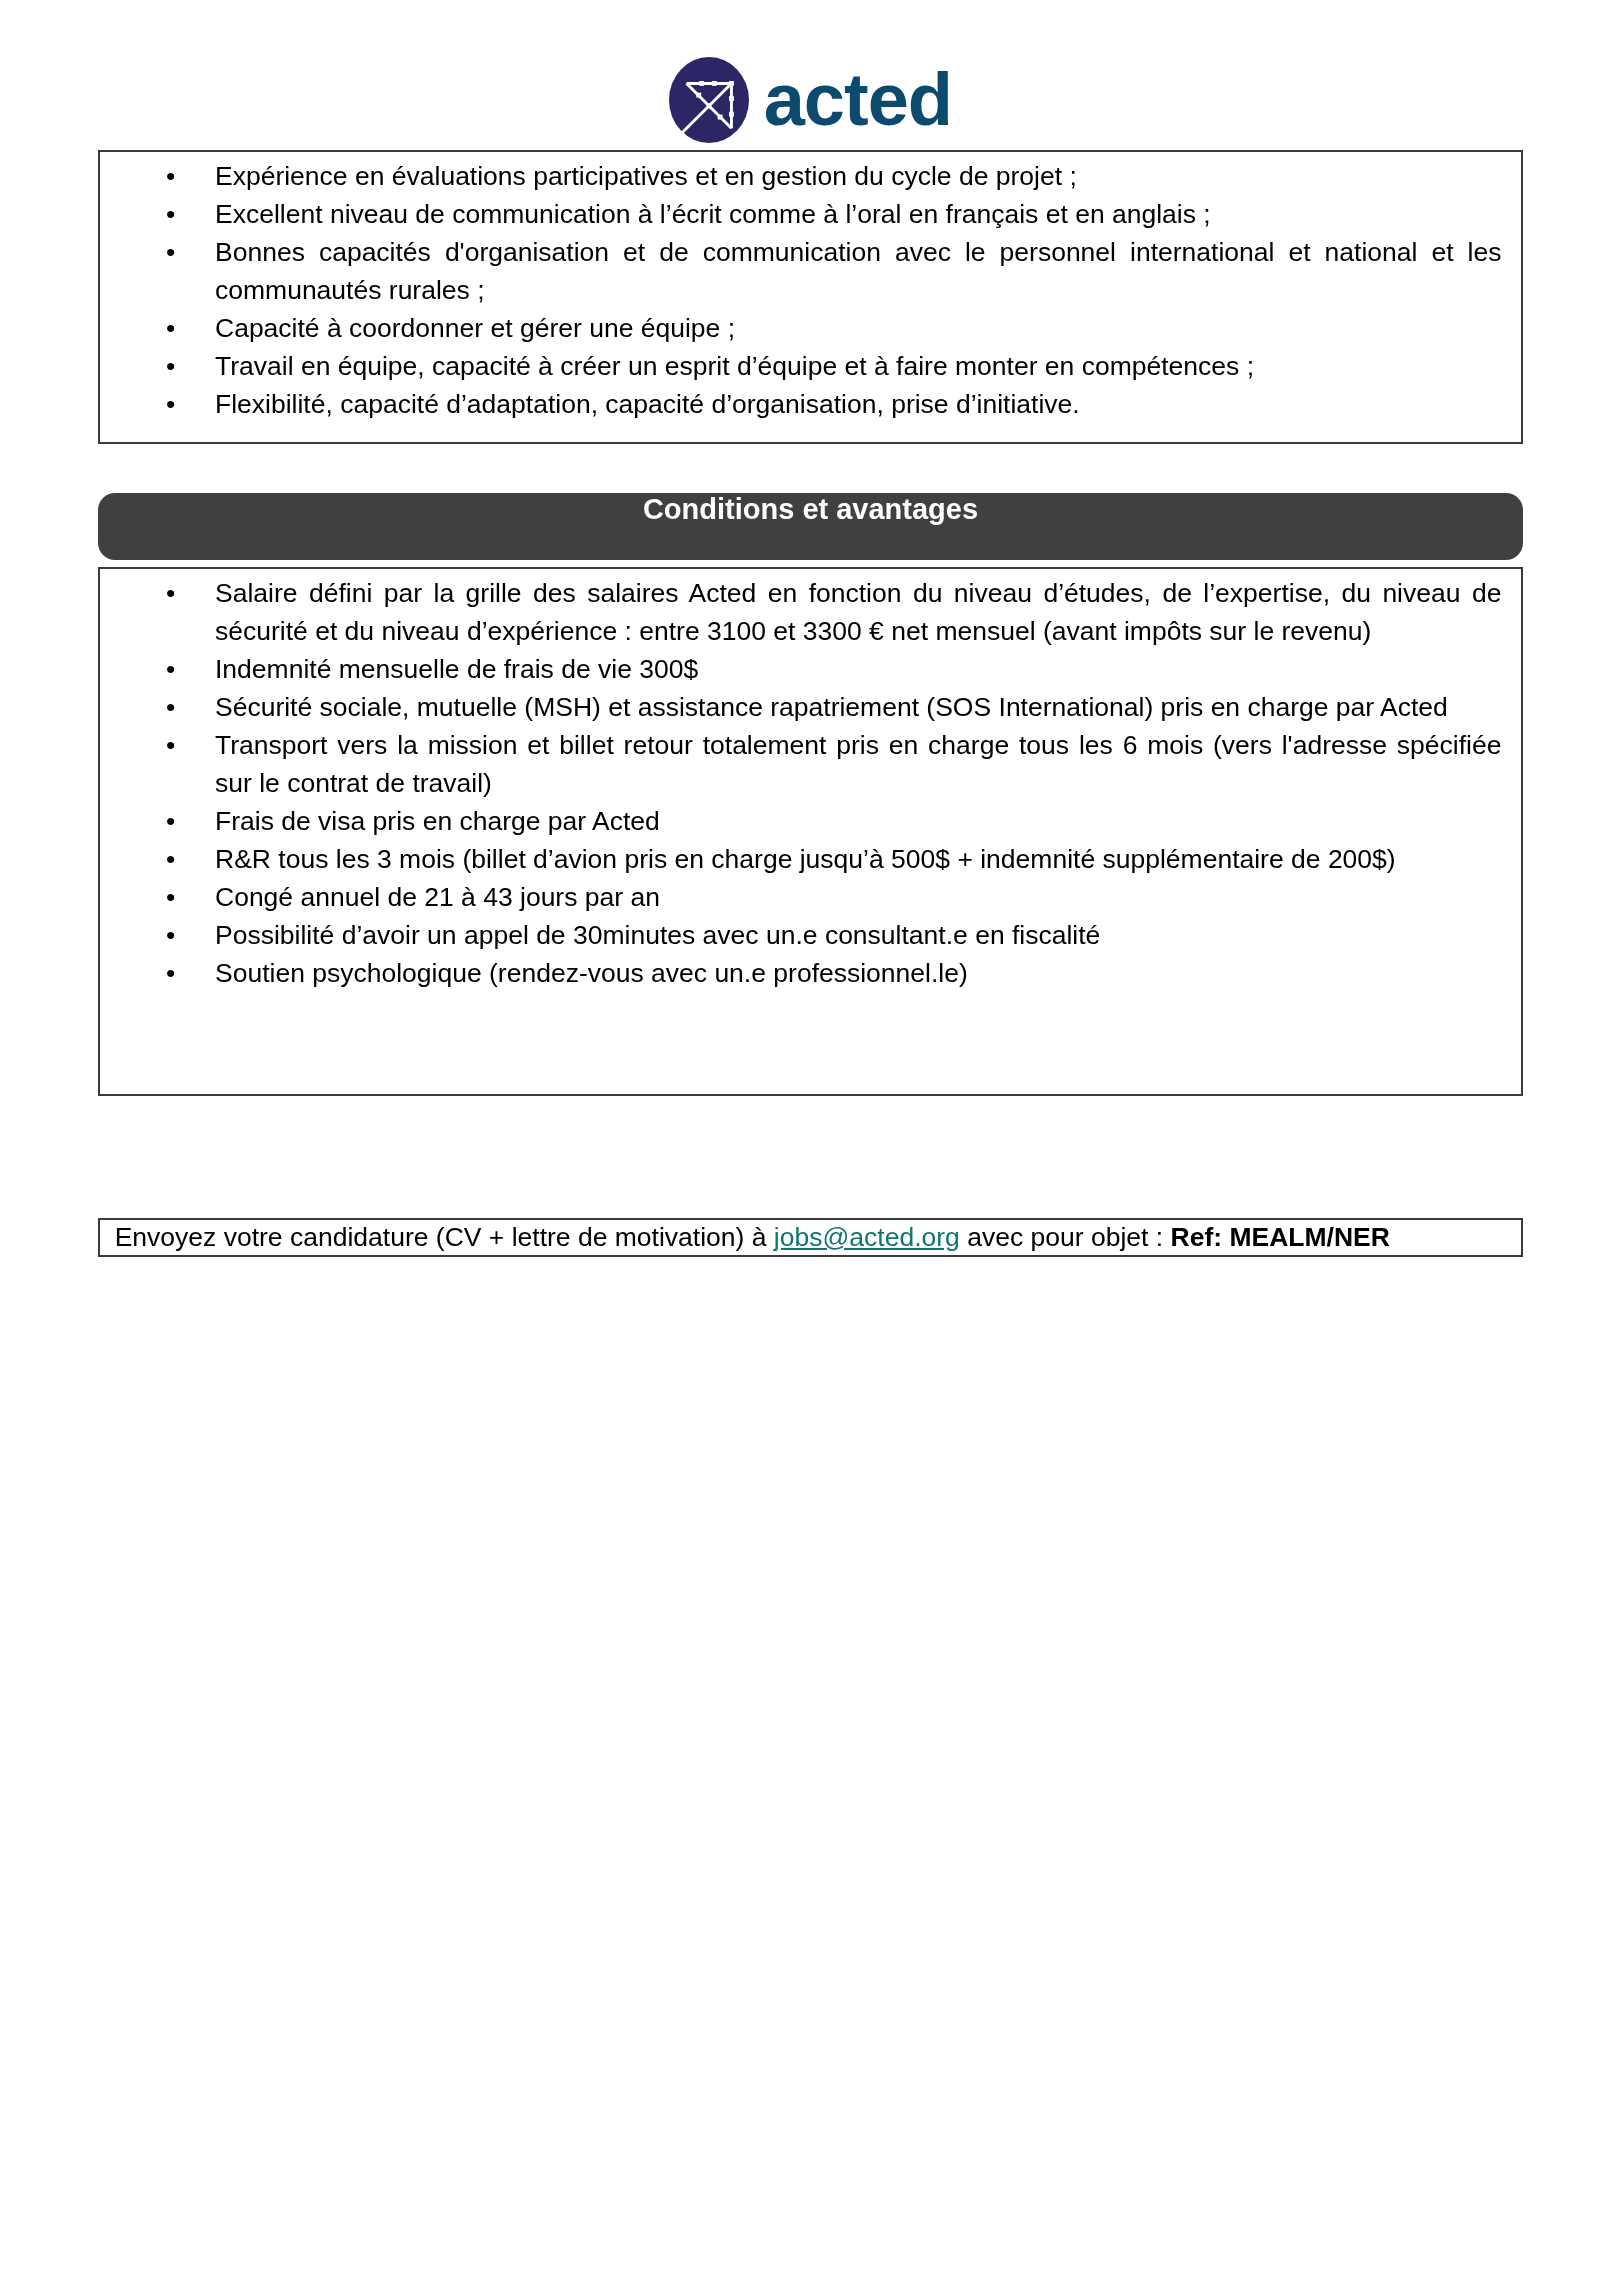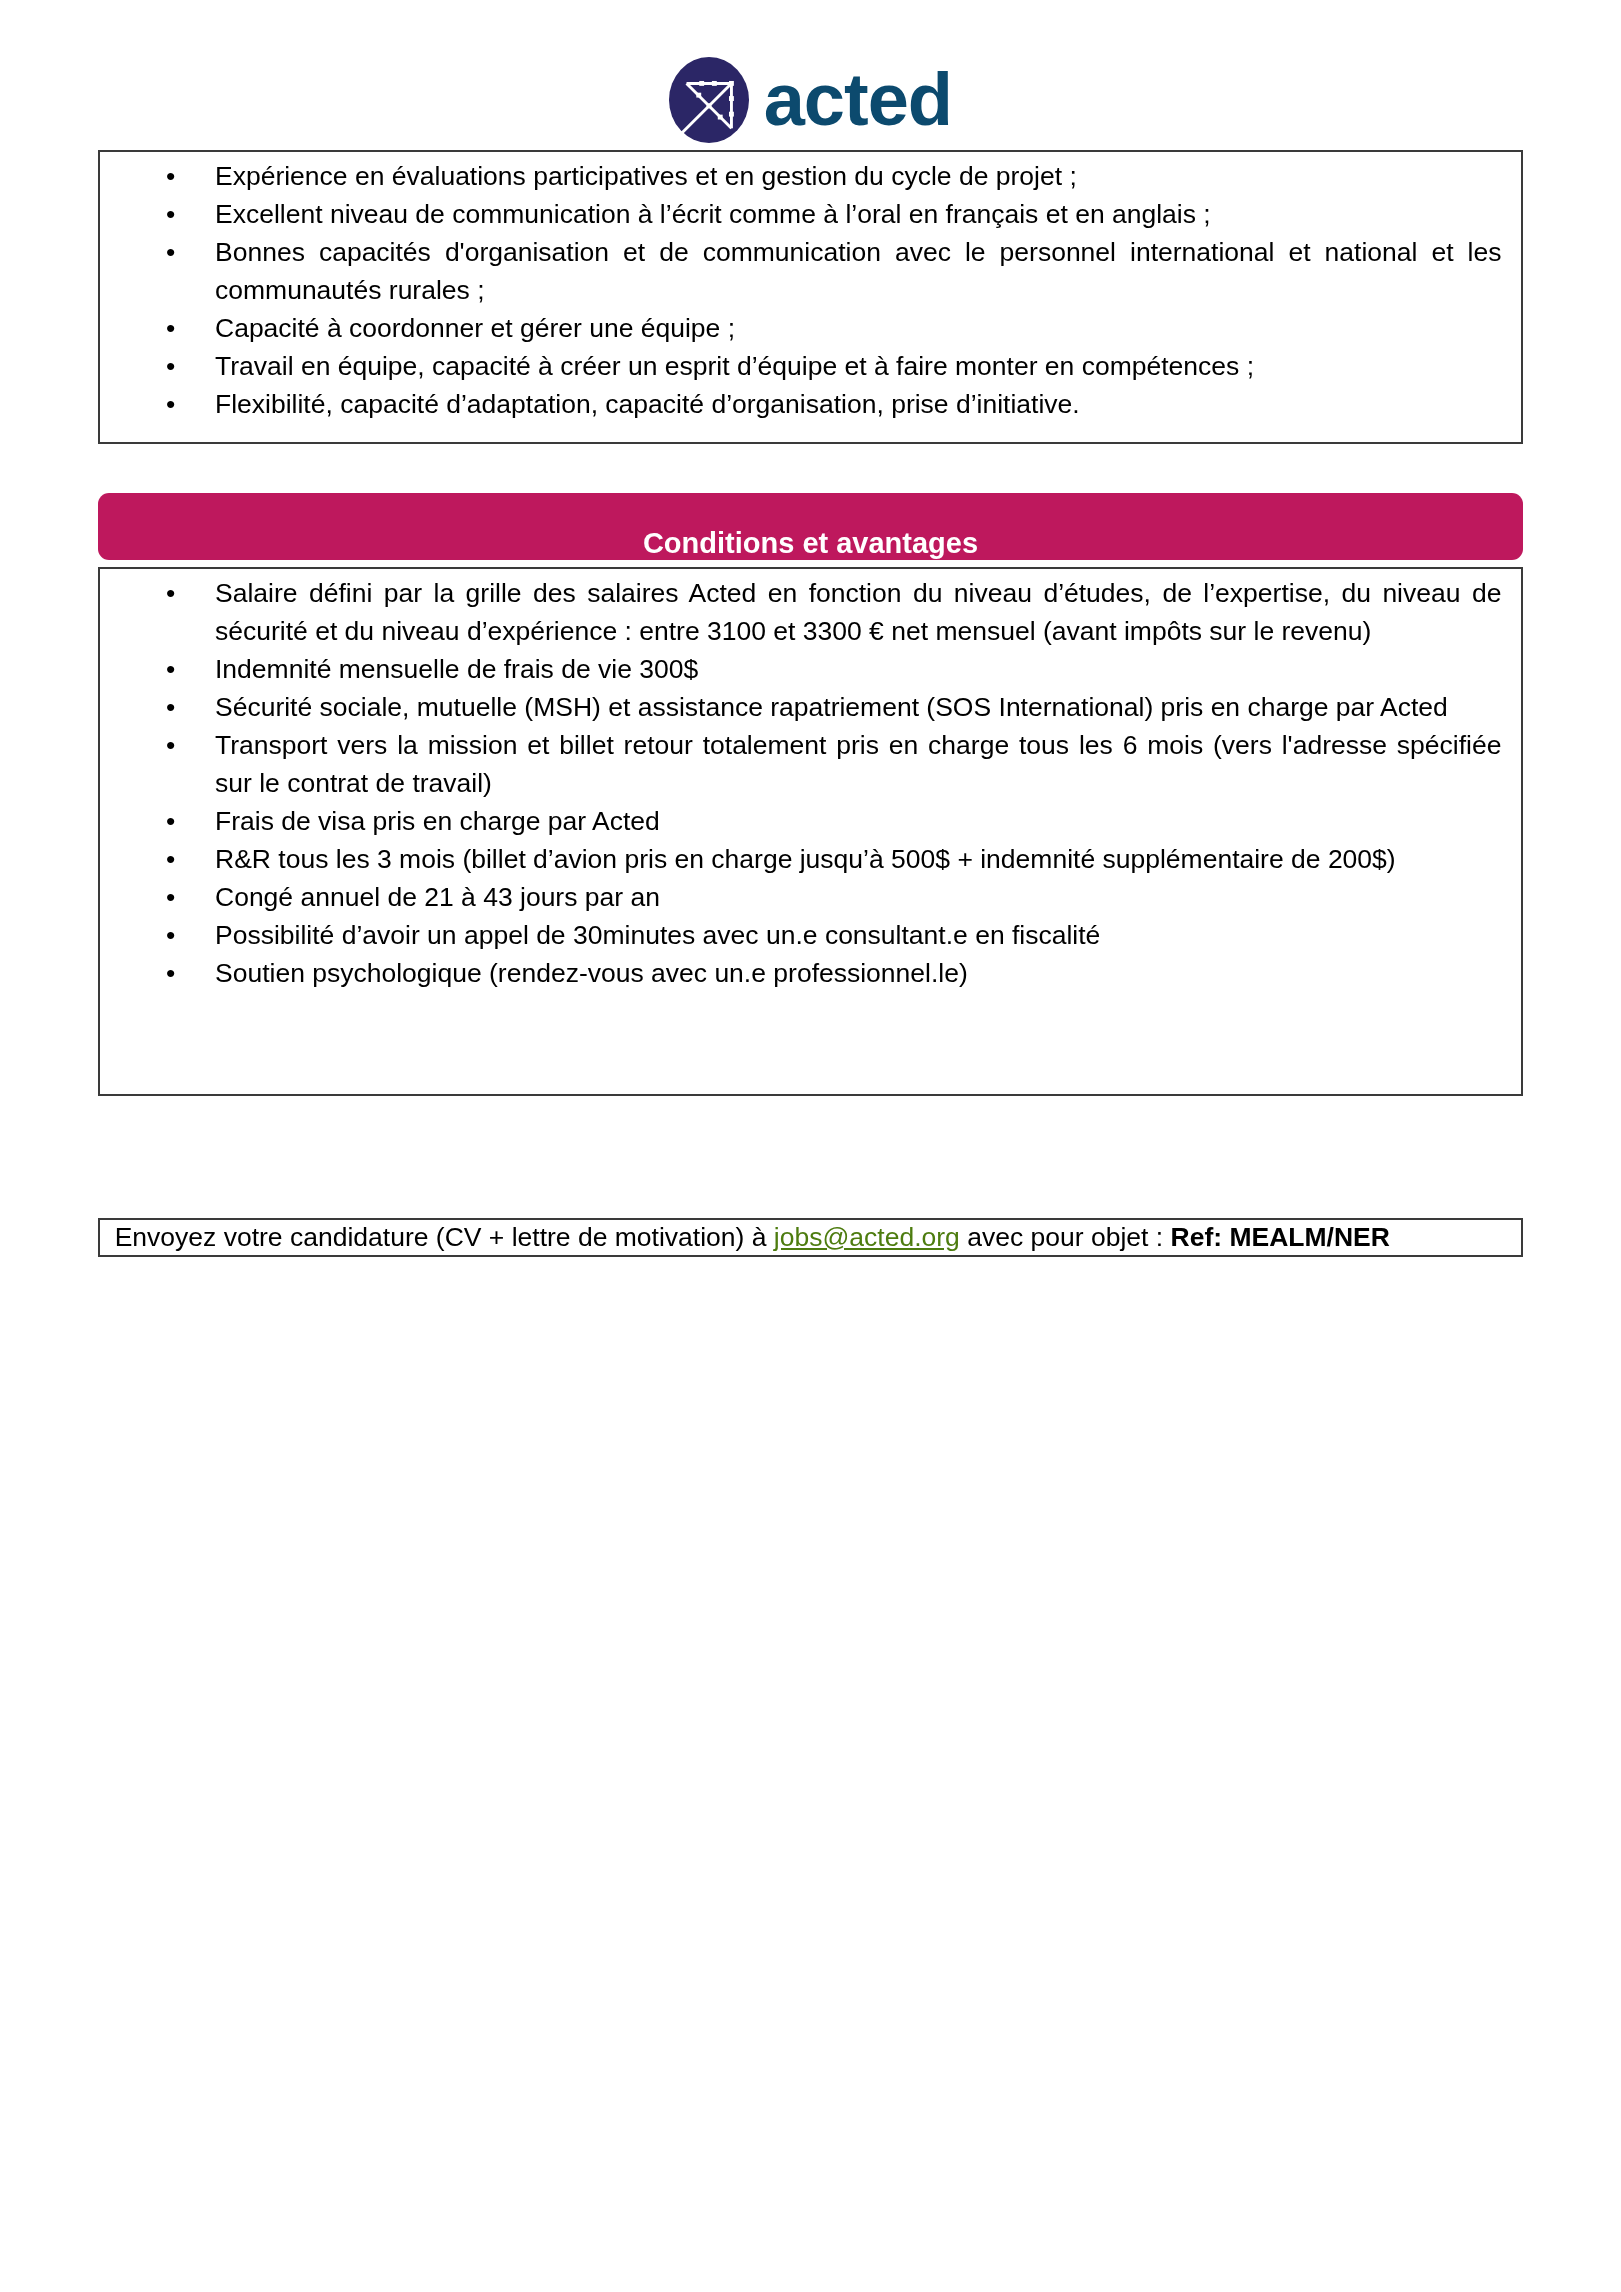--- a/index.html
+++ b/index.html
@@ -31,31 +31,31 @@
     position:relative; padding-left:51px;
     font-size:26.5px; line-height:38px; text-align:justify;
   }
   ul.bullets li::before {
     content:"\2022"; position:absolute; left:2px; top:0;
     font-size:26.5px; line-height:38px;
   }
   
   .section-header {
     position:absolute; left:98px; width:1425px; height:67px;
-    background:#be185d; border-radius:11px;
-    display:flex; align-items:flex-end; justify-content:center;
+    background:#404040; border-radius:17px;
+    display:flex; align-items:flex-start; justify-content:center;
   }
   .section-header span {
     color:#ffffff; font-size:29px; font-weight:700;
   }
   .header-conditions { top:493px; }
   .header-postuler   { top:1145px; }
   
   .apply-line { font-size:26.5px; padding:0 14.7px; white-space:nowrap; }
-  .apply-line a { color:#4d7c0f; text-decoration:underline; }
+  .apply-line a { color:#0f766e; text-decoration:underline; }
   .apply-line b { font-weight:700; }
 </style>
 </head>
 <body>
 
 <div class="page">
 
   <header class="logo">
     <svg width="80" height="86" viewBox="0 0 82 88">
       <ellipse cx="41" cy="44" rx="41" ry="44" fill="#2b2666"></ellipse>

